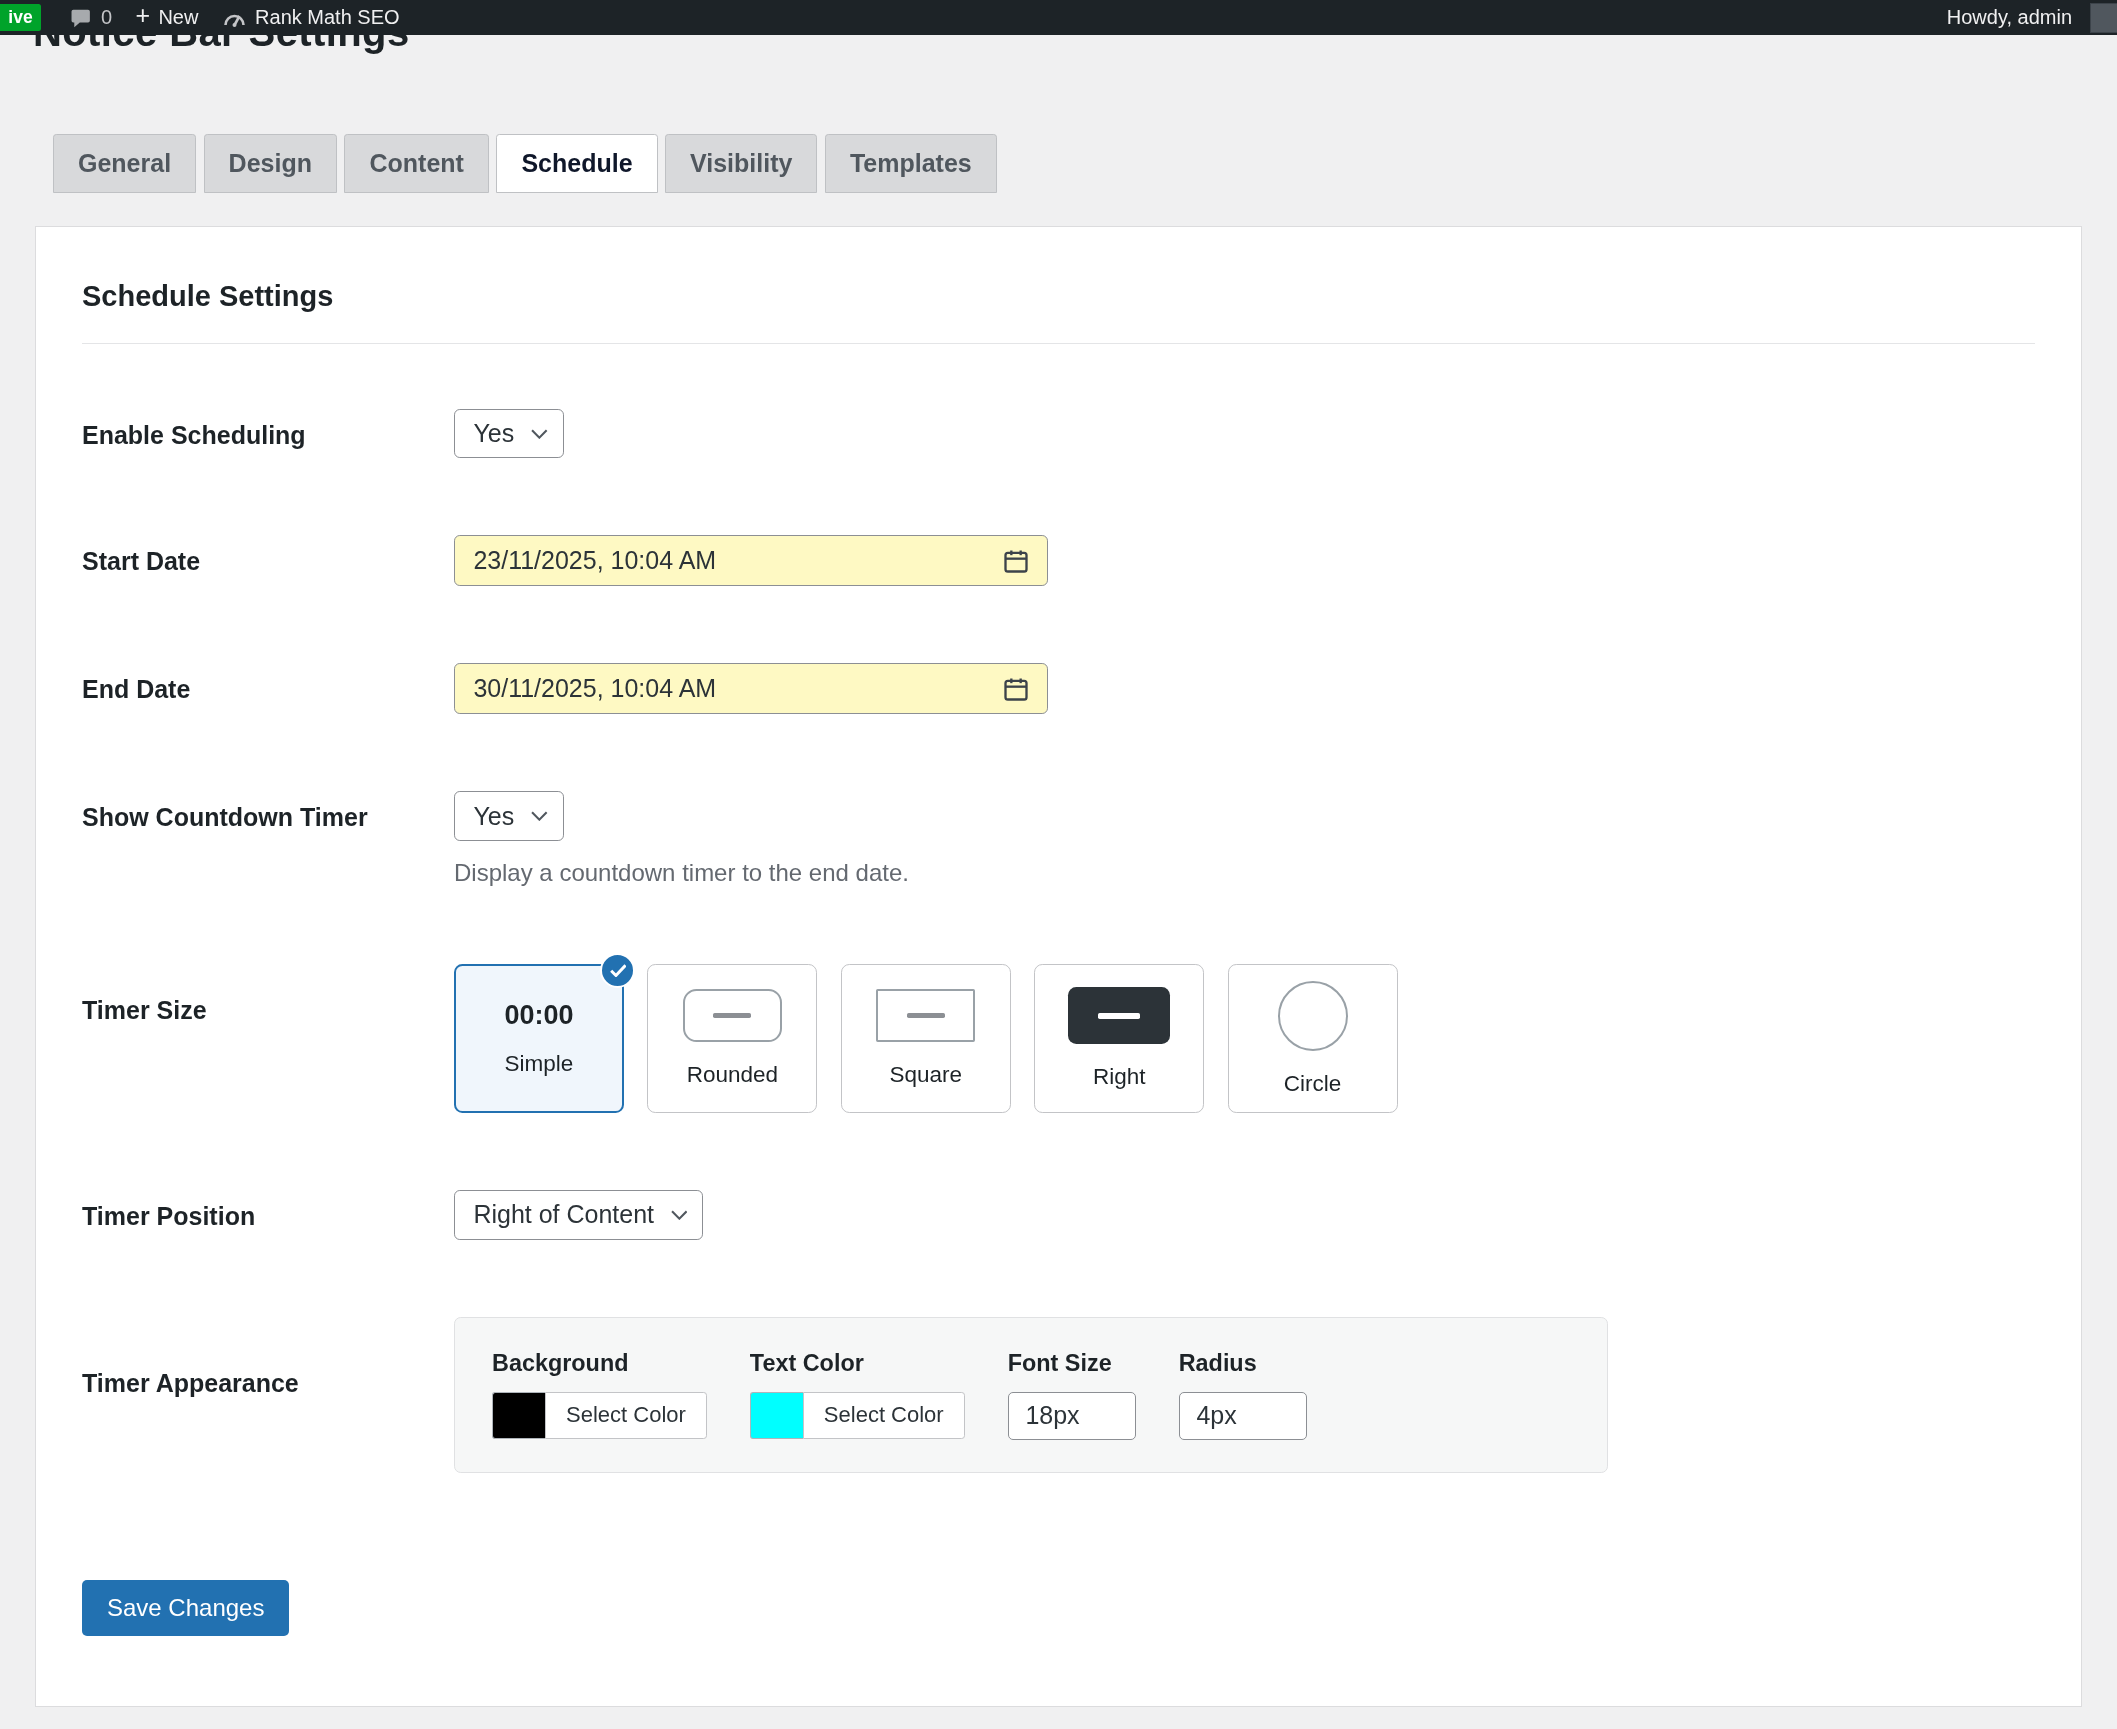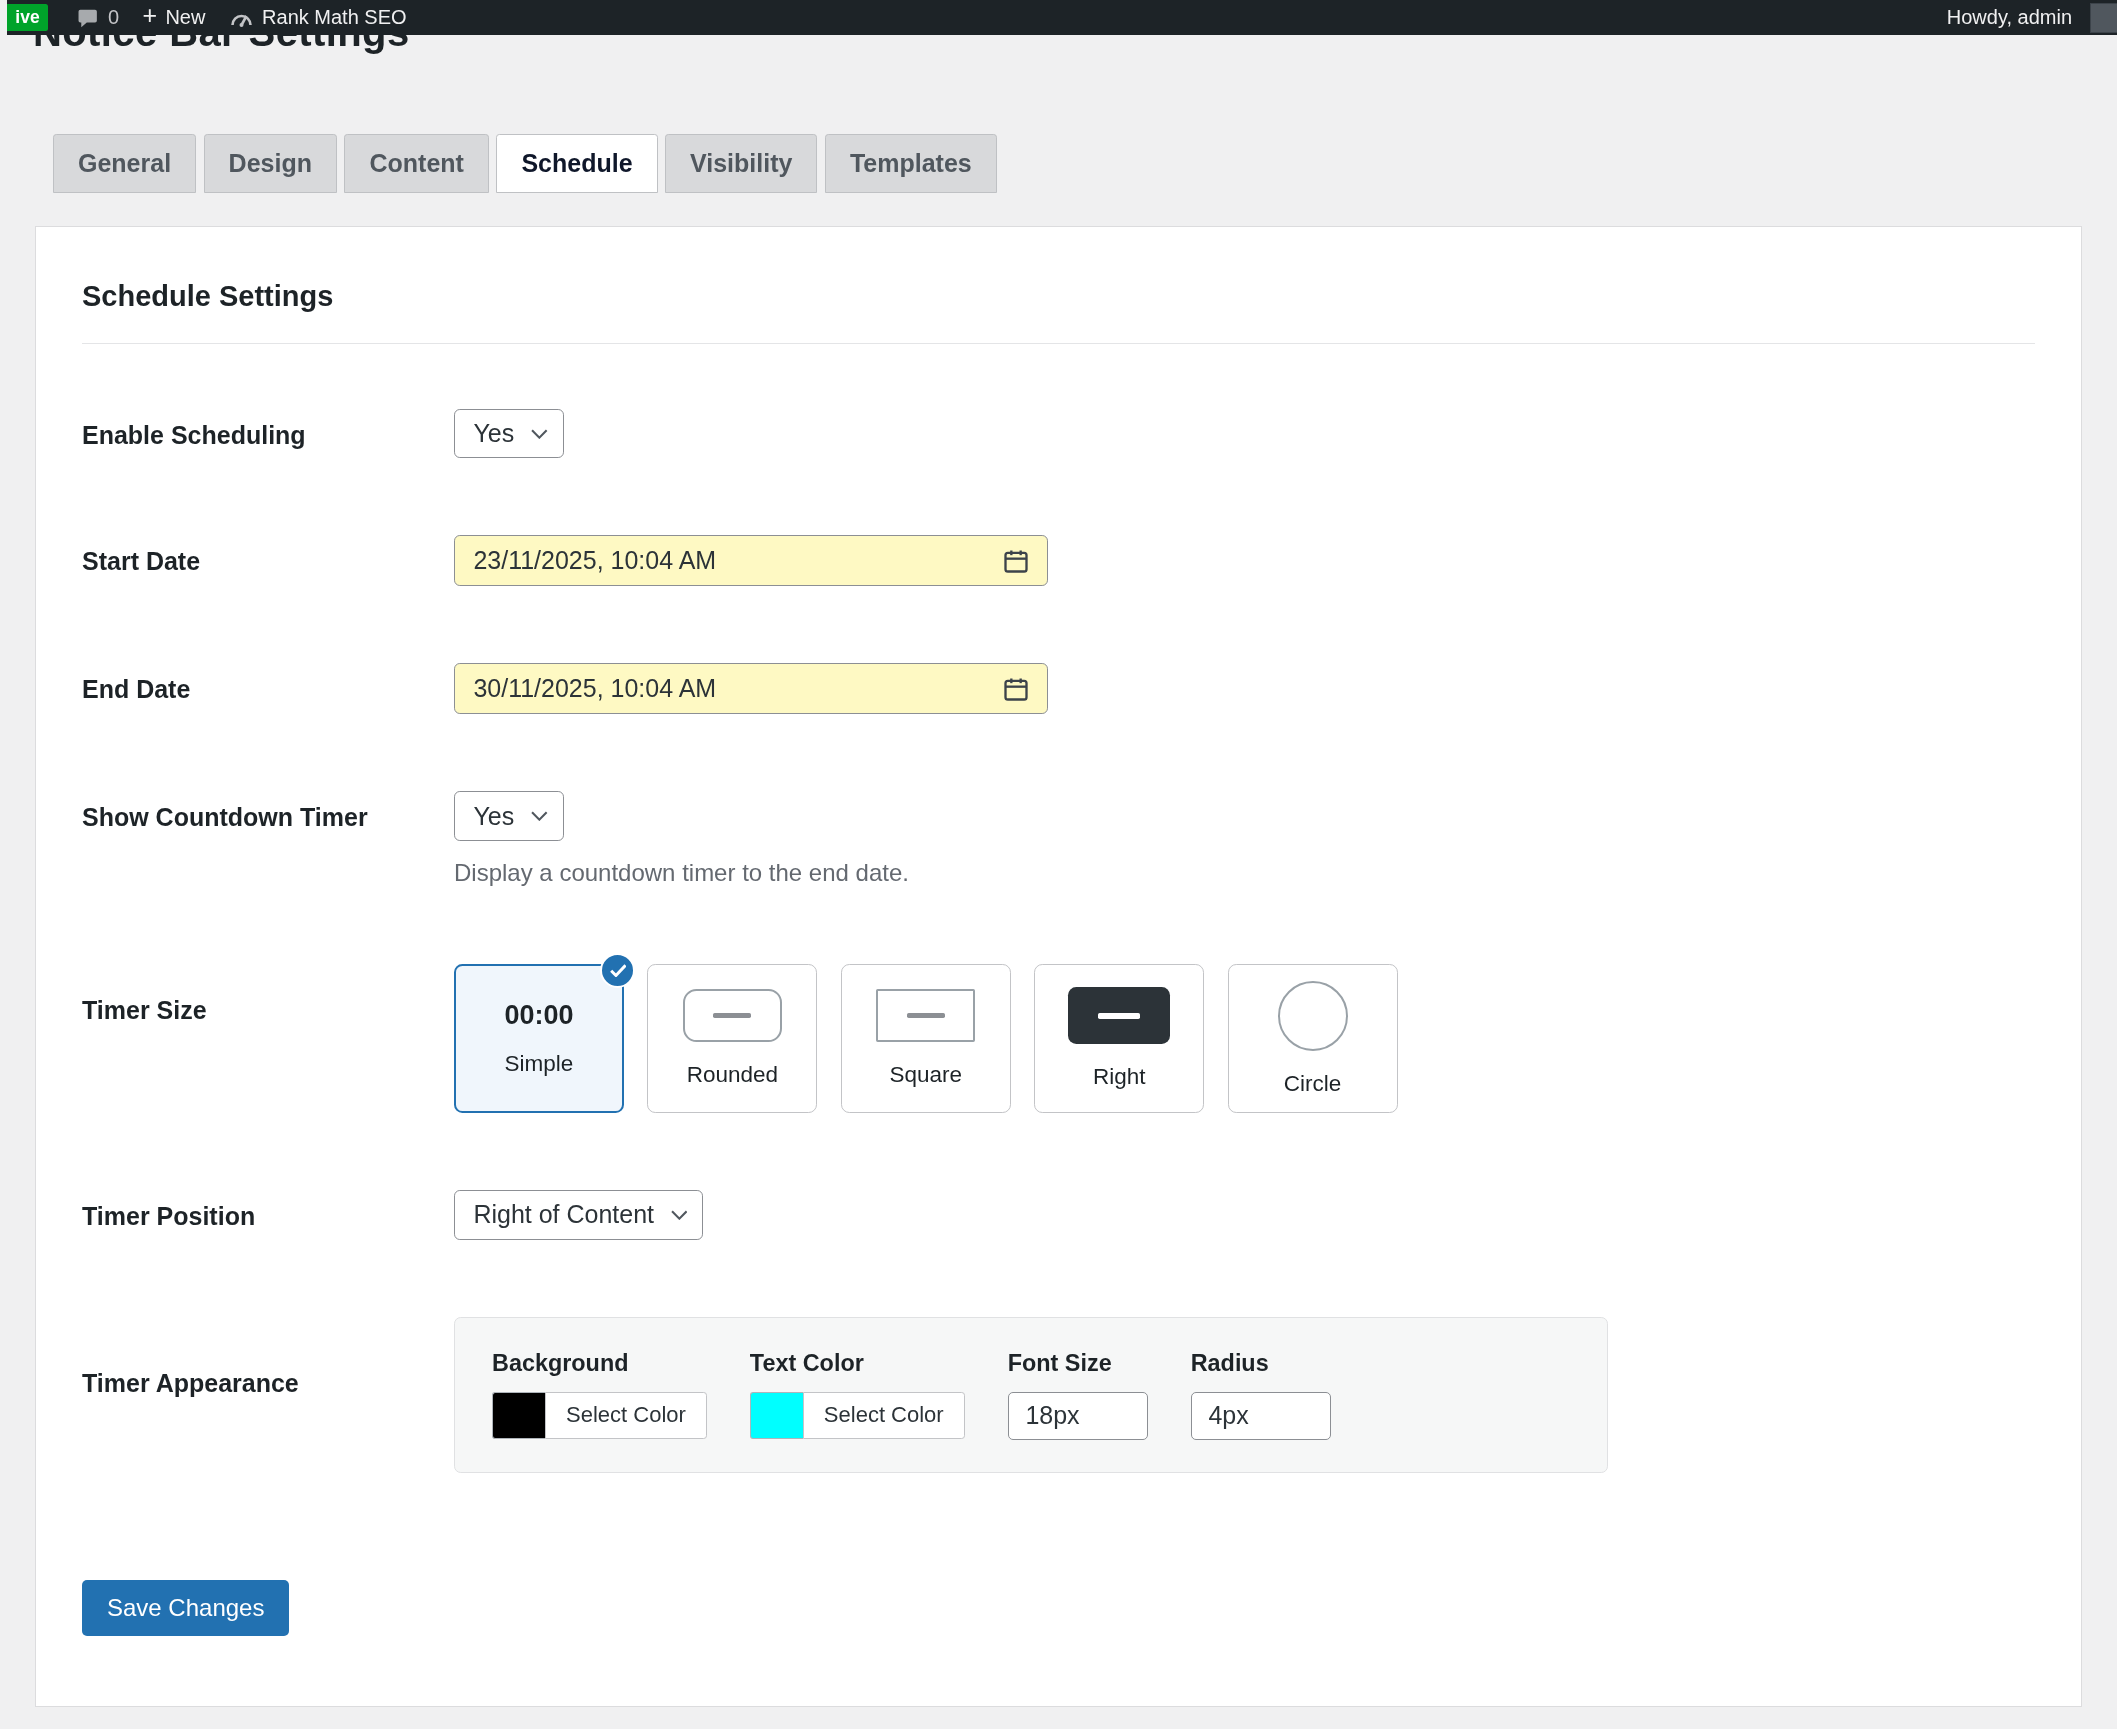--- a/index.html
+++ b/index.html
@@ -5,21 +5,21 @@
   * { box-sizing: border-box; }
   html, body { margin: 0; padding: 0; }
   body {
     width: 2117px; height: 1730px; position: relative; overflow: hidden;
     background: #f0f0f1; color: #1d2327;
     font-family: "Liberation Sans", "DejaVu Sans", sans-serif;
   }
 
   
   .admin-bar {
-    position: absolute; top: 0; left: 7px; right: 0; height: 35px;
+    position: absolute; top: 0; left: 0; right: 0; height: 35px;
     background: #1d2327; z-index: 20; display: flex; align-items: center;
     font-size: 20px; color: #f0f0f1;
   }
   .ab-badge {
     background: #00a32a; color: #fff; font-size: 17.5px; font-weight: 700;
     padding: 3.3px 8.3px; border-radius: 0 2.5px 2.5px 0; margin-right: 16.7px;
   }
   .ab-item { display: flex; align-items: center; gap: 8.3px; padding: 0 11.7px; height: 100%; cursor: pointer; }
   .ab-count { color: #c3c4c7; }
   .ab-plus { font-size: 25px; line-height: 1; margin-top: -3.3px; font-weight: 400; }
@@ -105,21 +105,21 @@
   .app-group { display: flex; flex-direction: column; gap: 15px; }
   .group-label { font-size: 23.4px; font-weight: 700; color: #1d2327; }
   .color-control { display: flex; height: 47px; }
   .swatch { width: 53px; border: 1.7px solid #aeb4ba; border-right: none; border-radius: 3.3px 0 0 3.3px; }
   .select-color-btn {
     display: flex; align-items: center; padding: 0 20px; background: #fff;
     border: 1.7px solid #c3c4c7; border-radius: 0 3.3px 3.3px 0; font-size: 22px;
     color: #2c3338; cursor: pointer;
   }
   .size-input {
-    width: 140px; height: 48px; display: flex; align-items: center; background: #fff;
+    width: 128px; height: 48px; display: flex; align-items: center; background: #fff;
     border: 1.7px solid #8c8f94; border-radius: 5px; padding: 0 16.7px;
     font-size: 25px; color: #2c3338; cursor: text;
   }
 
   .save-btn {
     margin-top: 30px; background: #2271b1; color: #fff; border: none; border-radius: 5px;
     font-size: 24px; padding: 14px 25px; cursor: pointer; font-family: inherit;
   }
 </style>
 </head>

